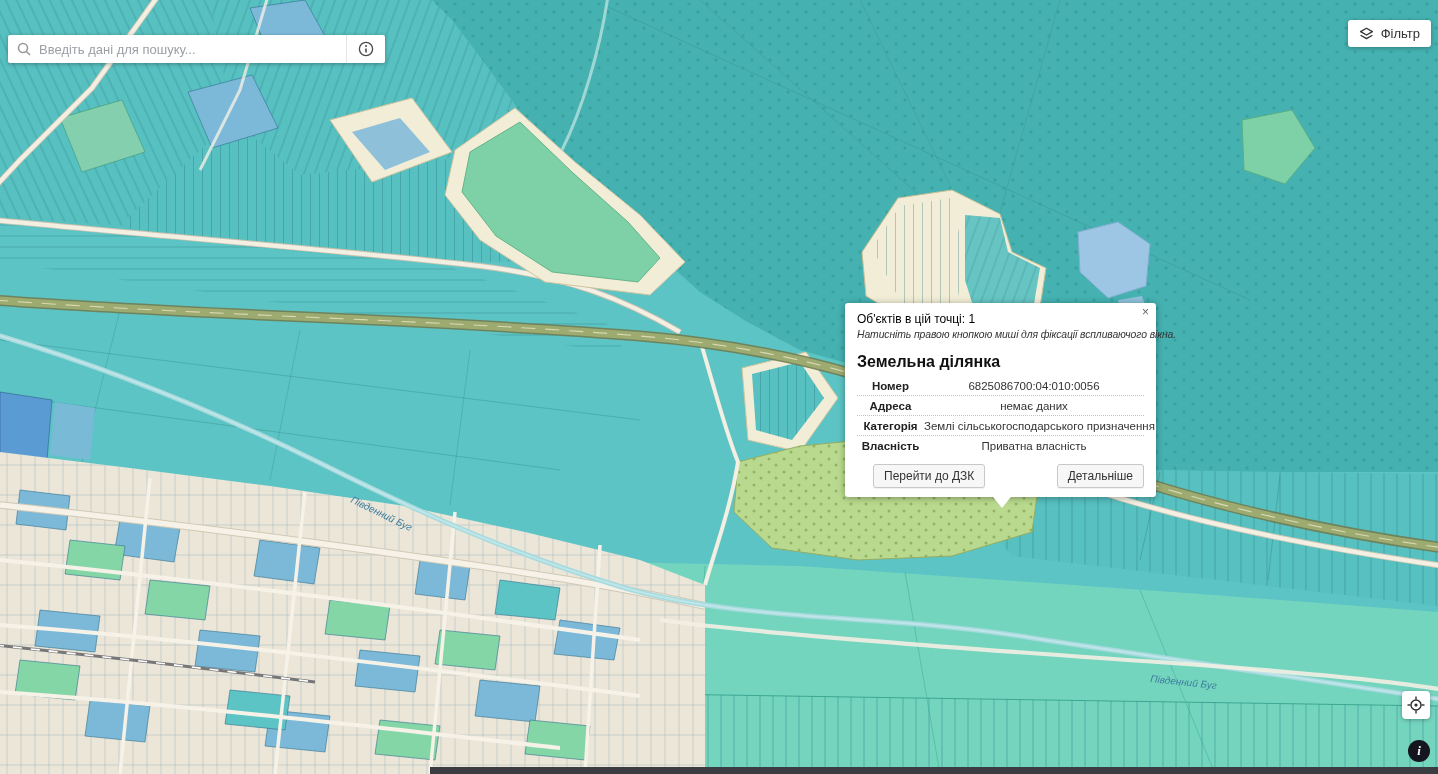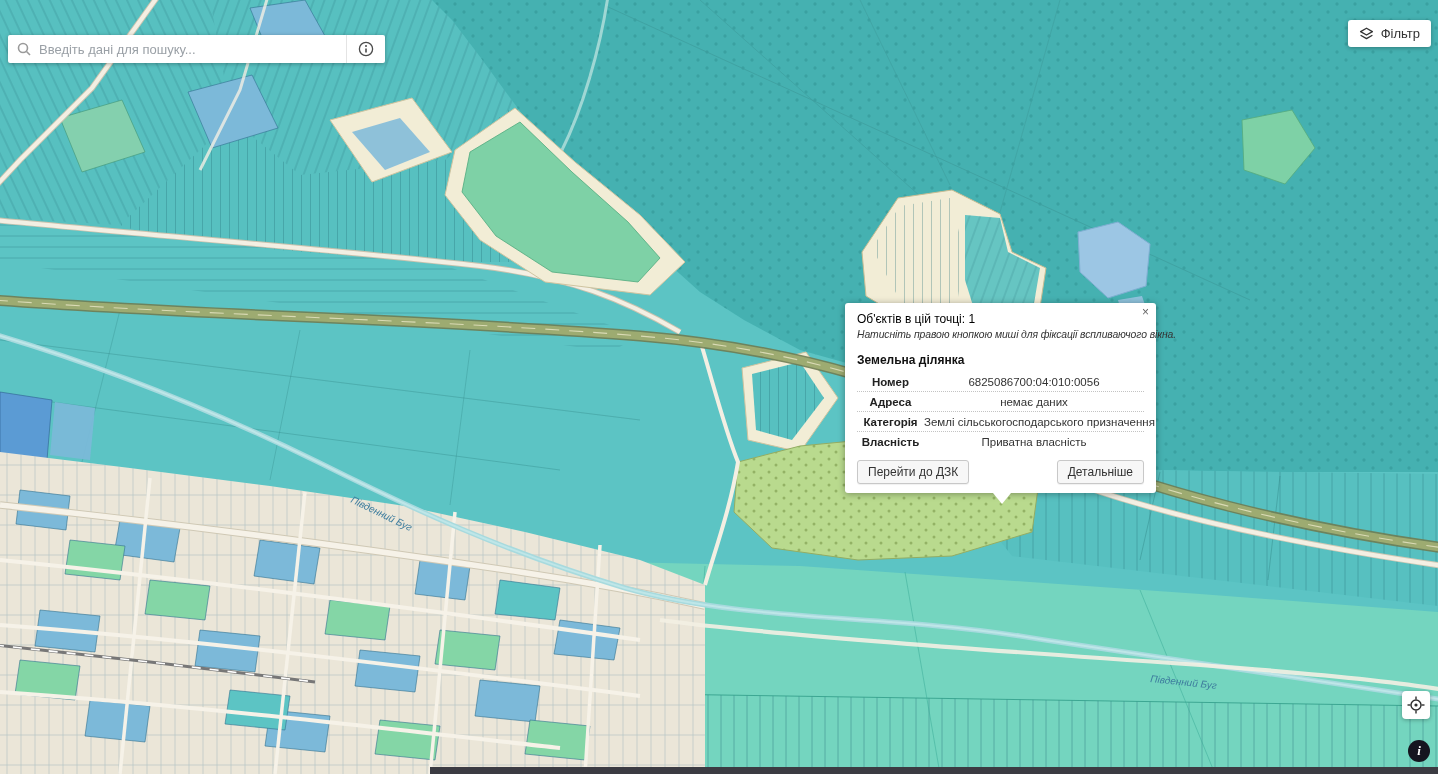--- a/index.html
+++ b/index.html
@@ -41,31 +41,31 @@
     position: absolute; left: 845px; top: 303px; width: 311px;
     background: #fff; border-radius: 3px; box-shadow: 0 1px 7px rgba(0,0,0,.35);
     padding: 9px 12px 9px 12px; color: #333;
   }
   .popup-close {
     position: absolute; top: 3px; right: 7px; border: none; background: none;
     font: 12px "Liberation Sans", sans-serif; color: #666; cursor: pointer; line-height: 12px;
   }
   .p-count { font-size: 12px; color: #000000; }
   .p-hint { margin-top: 3px; font-size: 10.4px; font-style: italic; color: #333; white-space: nowrap; letter-spacing: -0.1px; }
-  .p-title { margin-top: 13px; font-size: 12px; font-weight: bold; color: #111; }
+  .p-title { margin-top: 13px; font-size: 16px; font-weight: bold; color: #111; }
   .p-table { margin-top: 5px; text-align: center; }
   .prow { display: flex; padding: 3.5px 0; font-size: 11.5px; }
   .prow + .prow { border-top: 1px dotted #c3c3c3; }
   .plabel { flex: 0 0 67px; font-weight: bold; color: #222; }
   .pvalue { flex: 1 1 auto; color: #333; white-space: nowrap; }
   .p-actions { margin-top: 9px; display: flex; justify-content: space-between; }
   .p-actions button {
     font: 12px "Liberation Sans", sans-serif; color: #333; cursor: pointer;
     background: #f7f7f7; border: 1px solid #c8c8c8; border-radius: 3px;
-    padding: 4px 10px; box-shadow: 0 1px 1px rgba(0,0,0,.06);
+    padding: 4px 10px; box-shadow: 0 1px 1px rgba(0,0,0,.06); margin-left: 16px;
   }
   .p-arrow {
     position: absolute; top: 100%; left: 148px; width: 0; height: 0;
     border: 9px solid transparent; border-top: 11px solid #fff; border-bottom: none;
   }
 
   
   .geo-btn {
     position: absolute; left: 1402px; top: 691px; width: 28px; height: 28px;
     background: #fff; border: none; border-radius: 4px; cursor: pointer;

